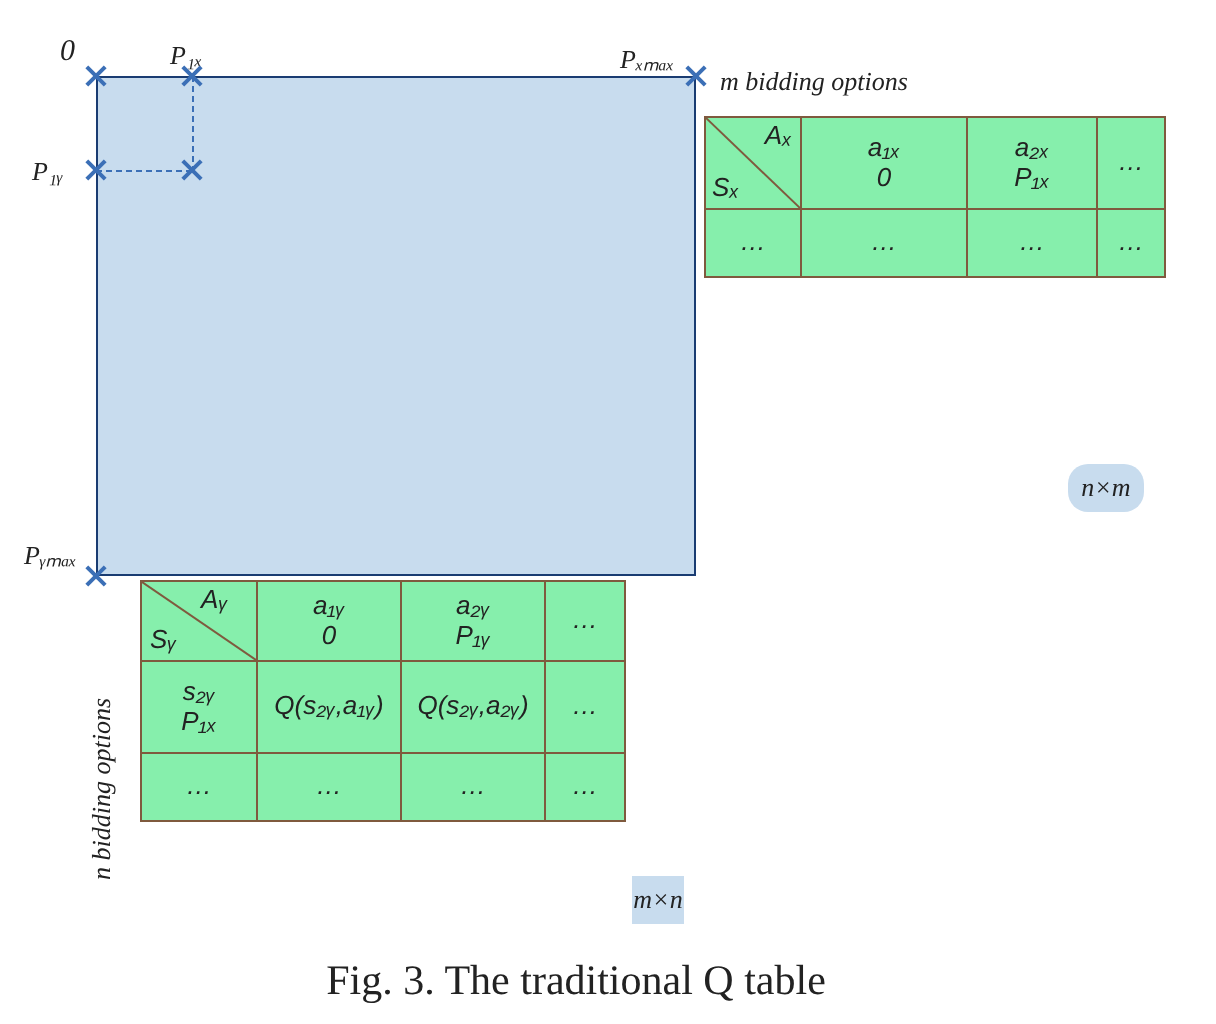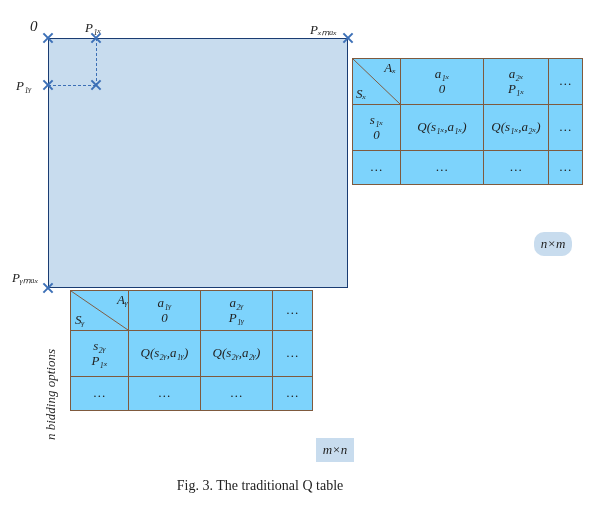--- a/index.html
+++ b/index.html
@@ -56,22 +56,22 @@
   .dash-h {
     position: absolute;
     border-top: 1.5px dashed #3b6fb6;
     height: 0;
   }
 
   
   table.qtable {
     position: absolute;
     border-collapse: collapse;
-    background: #7dd3fc;
-    font-family: Liberation Serif, serif;
+    background: #86efac;
+    font-family: Liberation Sans, sans-serif;
   }
   table.qtable td {
     border: 1px solid #7f5a3e;
     text-align: center;
     vertical-align: middle;
     line-height: 1.15;
     box-sizing: border-box;
     font-style: italic;
   }
   table.qtable td .r1 { display:block; }
@@ -91,37 +91,39 @@
     font-style: italic;
     text-align: center;
     box-sizing: border-box;
     display:flex; align-items:center; justify-content:center;
   }
 
   .caption {
     position: absolute;
     width: 520px;
     text-align: center;
-    font-size: 14px;
+    font-size: 21px;
+    margin-left: 28px;
   }
 
   .rot {
     transform: rotate(-90deg);
     transform-origin: left top;
   }
 </style>
 </head>
 <body>
 <div id="stage">
 
   <div class="bluebox" style="left:48px; top:38px; width:300px; height:250px;"></div>
 
   <div class="axis-label" style="left:30px; top:18px; font-style:italic; font-size:15px;">0</div>
   <div class="axis-label" style="left:85px; top:20px;"><span>P₁ₓ</span></div>
   <div class="axis-label" style="left:310px; top:20px;"><span>Pₓₘₐₓ</span></div>
+  <div class="plain" style="left:360px; top:33px; font-style:italic;">m bidding options</div>
 
   <div class="axis-label" style="left:16px; top:78px;"><span>P₁ᵧ</span></div>
   <div class="axis-label" style="left:12px; top:268px;"><span>Pᵧₘₐₓ</span></div>
 
   <div class="dash-v" style="left:96px; top:38px; height:48px;"></div>
   <div class="dash-h" style="left:48px; top:85px; width:48px;"></div>
 
   <div class="xmark" style="left:42px; top:32px;"></div>
   <div class="xmark" style="left:90px; top:32px;"></div>
   <div class="xmark" style="left:342px; top:32px;"></div>
@@ -143,46 +145,37 @@
             <span class="r1">a₁ₓ</span>
             <span class="r2">0</span>
           </td>
       <td style="width:65px;height:46px;margin-top:42px;">
             <span class="r1">a₂ₓ</span>
             <span class="r2">P₁ₓ</span>
           </td>
       <td class="ell" style="width:34px;height:46px;">…</td>
     </tr>
     <tr>
-      <td style="height:46px;">
-            <span class="r1">s₁ₓ</span>
-            <span class="r2">0</span>
-          </td>
-      <td><span class="q">Q(s₁ₓ,a₁ₓ)</span></td>
-      <td><span class="q">Q(s₁ₓ,a₂ₓ)</span></td>
-      <td class="ell">…</td>
-    </tr>
-    <tr>
       <td class="ell" style="height:34px;">…</td>
       <td class="ell">…</td>
       <td class="ell">…</td>
       <td class="ell">…</td>
     </tr>
   </tbody>
     </table>
   <div class="smalltag" style="left:534px; top:232px; width:38px; height:24px;border-radius:10px;">n×m</div>
 
   <table class="qtable" id="tblY" style="left:70px; top:290px;">
     <tbody>
         <tr>
       <td class="diag" style="width:58px;height:40px;">
         <svg viewBox="0 0 58 40" preserveAspectRatio="none">
               <line x1="0" y1="0" x2="58" y2="40" stroke="#7f5a3e" stroke-width="1"></line>
             </svg>
-        <span style="position:absolute; right:0; top:2px;text-align:right;">Aᵧ</span>
+        <span style="position:absolute; right:14px; top:2px;text-align:right;">Aᵧ</span>
         <span style="position:absolute; left:4px; bottom:2px;margin-top:19px;">Sᵧ</span>
       </td>
       <td style="width:72px;height:40px;text-align:center;">
             <span class="r1">a₁ᵧ</span>
             <span class="r2">0</span>
           </td>
       <td style="width:72px;height:40px;">
             <span class="r1">a₂ᵧ</span>
             <span class="r2">P₁ᵧ</span>
           </td>
@@ -198,18 +191,18 @@
       <td class="ell">…</td>
     </tr>
     <tr>
       <td class="ell" style="height:34px;">…</td>
       <td class="ell">…</td>
       <td class="ell">…</td>
       <td class="ell">…</td>
     </tr>
   </tbody>
     </table>
-  <div class="smalltag" style="left:316px; top:438px; width:38px; height:24px;">m×n</div>
+  <div class="smalltag" style="left:316px; top:438px; width:26px; height:24px;">m×n</div>
 
   <div class="plain rot" style="left:43px; top:440px; font-style:italic;">n bidding options</div>
 
   <div class="caption" style="top:478px;">Fig. 3. The traditional Q table</div>
 </div>
 
 </body></html>

